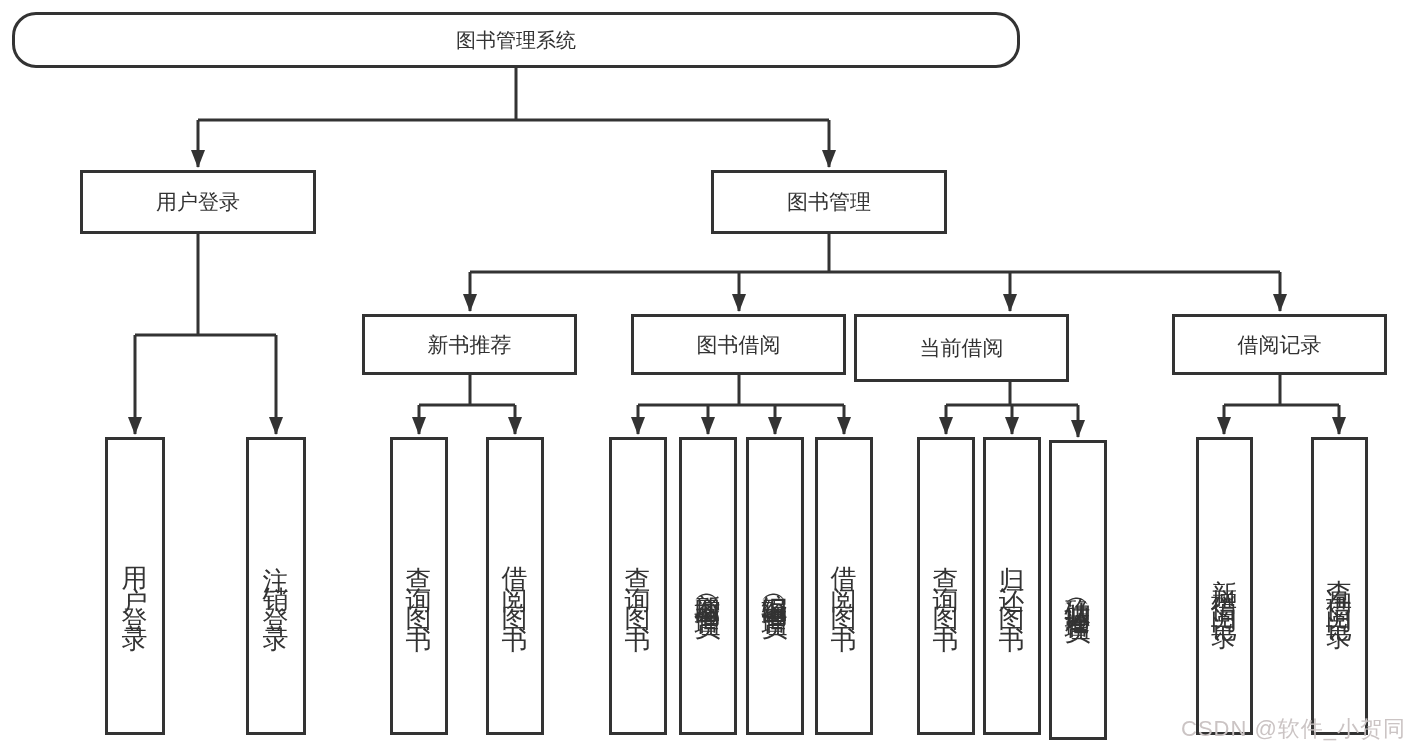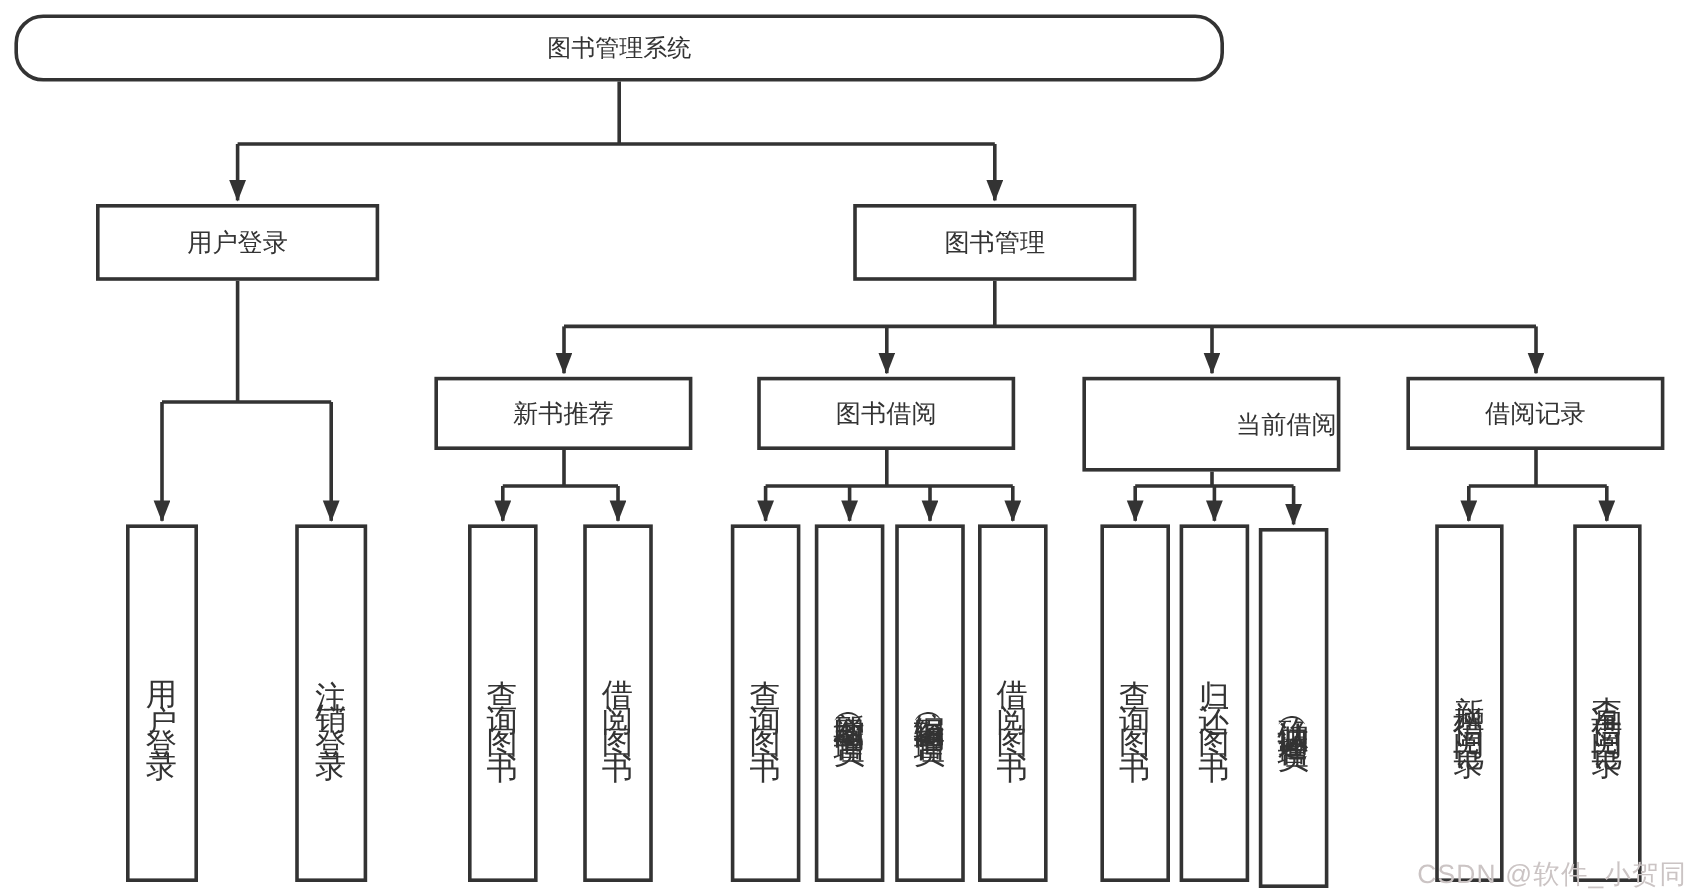--- a/index.html
+++ b/index.html
@@ -71,21 +71,21 @@
     letter-spacing: 1px;
     white-space: nowrap;
   }
 
   
   #node-root            { left: 12px;   top: 12px;  width: 1008px; height: 56px; border-radius: 24px; }
   #node-user-login      { left: 80px;   top: 170px; width: 236px;  height: 64px; }
   #node-book-mgmt       { left: 711px;  top: 170px; width: 236px;  height: 64px; align-items: center; }
   #node-new-book-rec    { left: 362px;  top: 314px; width: 215px;  height: 61px; text-align: center; }
   #node-book-borrow     { left: 631px;  top: 314px; width: 215px;  height: 61px; }
-  #node-current-borrow  { left: 902px;  top: 314px; width: 215px;  height: 79px; justify-content: flex-end; }
+  #node-current-borrow  { left: 854px;  top: 314px; width: 215px;  height: 68px; }
   #node-borrow-record   { left: 1172px; top: 314px; width: 215px;  height: 61px; }
 
   #leaf-login           { left: 105px;  top: 437px; width: 60px; height: 298px; }
   #leaf-logout          { left: 246px;  top: 437px; width: 60px; height: 298px; }
   #leaf-rec-query       { left: 390px;  top: 437px; width: 58px; height: 298px; }
   #leaf-rec-borrow      { left: 486px;  top: 437px; width: 58px; height: 298px; }
   #leaf-bb-query        { left: 609px;  top: 437px; width: 58px; height: 298px; }
   #leaf-bb-add          { left: 679px;  top: 437px; width: 58px; height: 298px; }
   #leaf-bb-edit         { left: 746px;  top: 437px; width: 58px; height: 298px; }
   #leaf-bb-borrow       { left: 815px;  top: 437px; width: 58px; height: 298px; }

